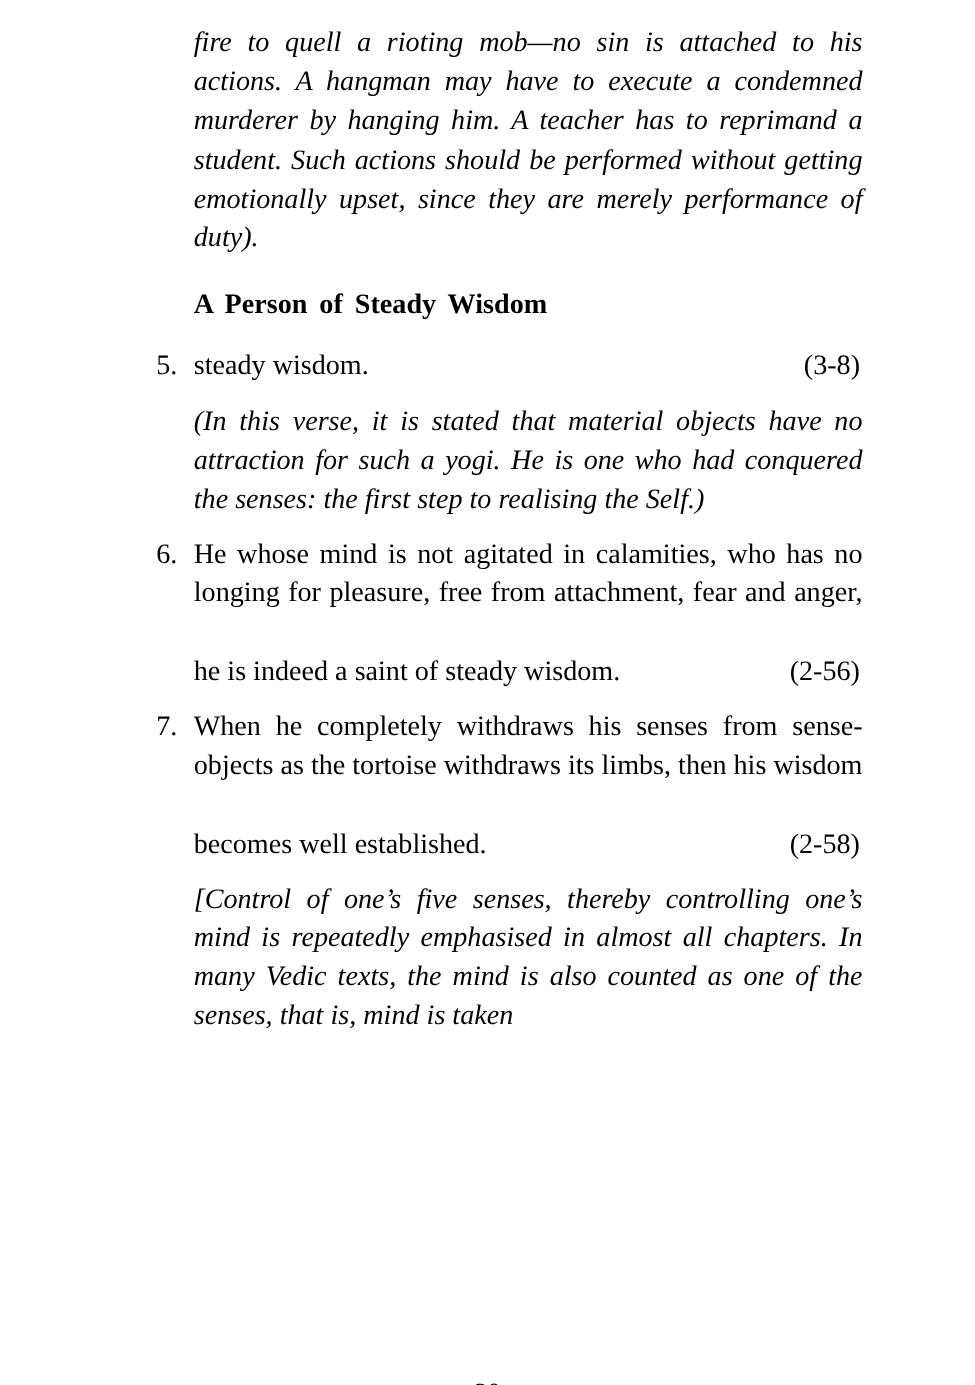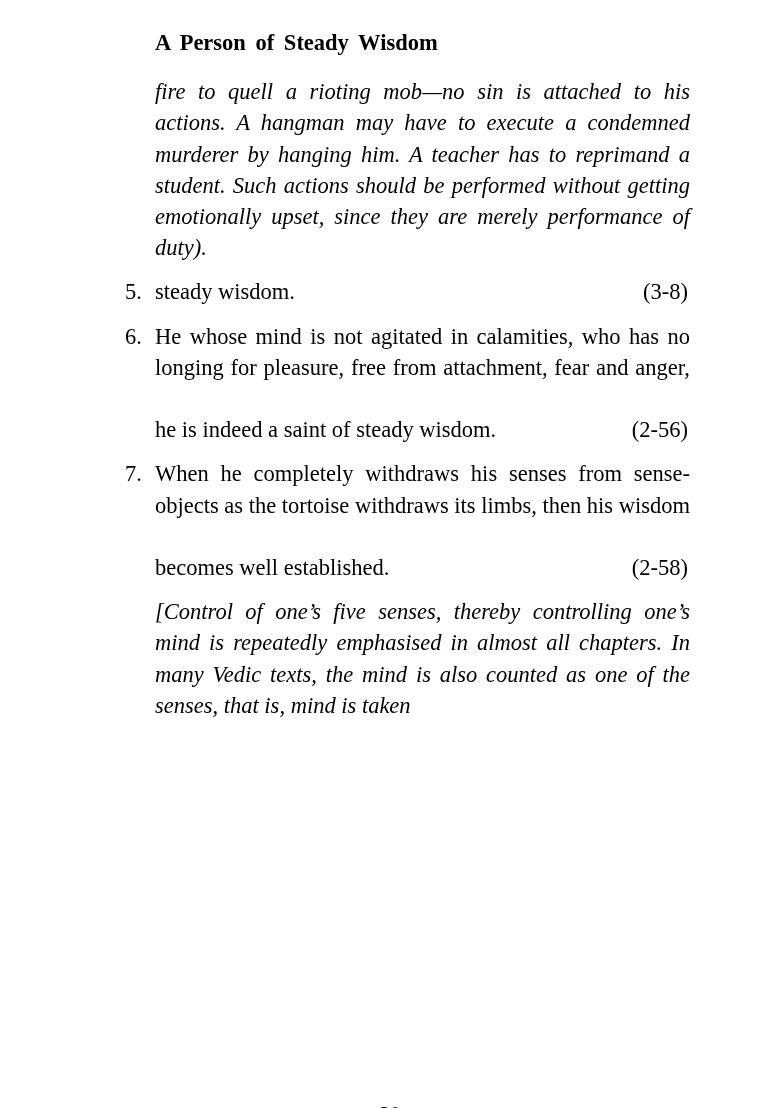--- a/index.html
+++ b/index.html
@@ -106,34 +106,37 @@
     font-family: "Liberation Serif", "DejaVu Serif", serif;
   }
 </style>
 </head>
 <body>
 
 <div class="page">
   <div class="content">
 
     <div class="blk">
-      <h2 class="heading">A Person of Steady Wisdom</h2>
+      <p class="para">fire to quell a rioting mob—no sin is attached to his actions. A hangman may have to execute a condemned murderer by hanging him. A teacher has to reprimand a student. Such actions should be performed without getting emotionally upset, since they are merely performance of duty).</p>
     </div>
 
     <div class="blk">
-      <p class="para">fire to quell a rioting mob—no sin is attached to his actions. A hangman may have to execute a condemned murderer by hanging him. A teacher has to reprimand a student. Such actions should be performed without getting emotionally upset, since they are merely performance of duty).</p>
+      <h2 class="heading">A Person of Steady Wisdom</h2>
     </div>
 
     <div class="blk item">
       <span class="item-num">5.</span>
       <div class="item-body">
         <span>steady wisdom.</span><span style="display: inline-block; height: 0px; width: 348.016px;"></span><span class="ref">(3-8)</span>
       </div>
     </div>
 
+    <div class="blk">
+      <p class="para">(In this verse, it is stated that material objects have no attraction for such a yogi. He is one who had conquered the senses: the first step to realising the Self.)</p>
+    </div>
 
     <div class="blk item">
       <span class="item-num">6.</span>
       <div class="item-body">
         <span class="lastline">He whose mind is not agitated in calamities, who has no longing for pleasure, free from attachment, fear and anger,</span><span>he is indeed a saint of steady wisdom.</span><span style="display: inline-block; height: 0px; width: 135.578px;"></span><span class="ref">(2-56)</span>
       </div>
     </div>
 
 
 

